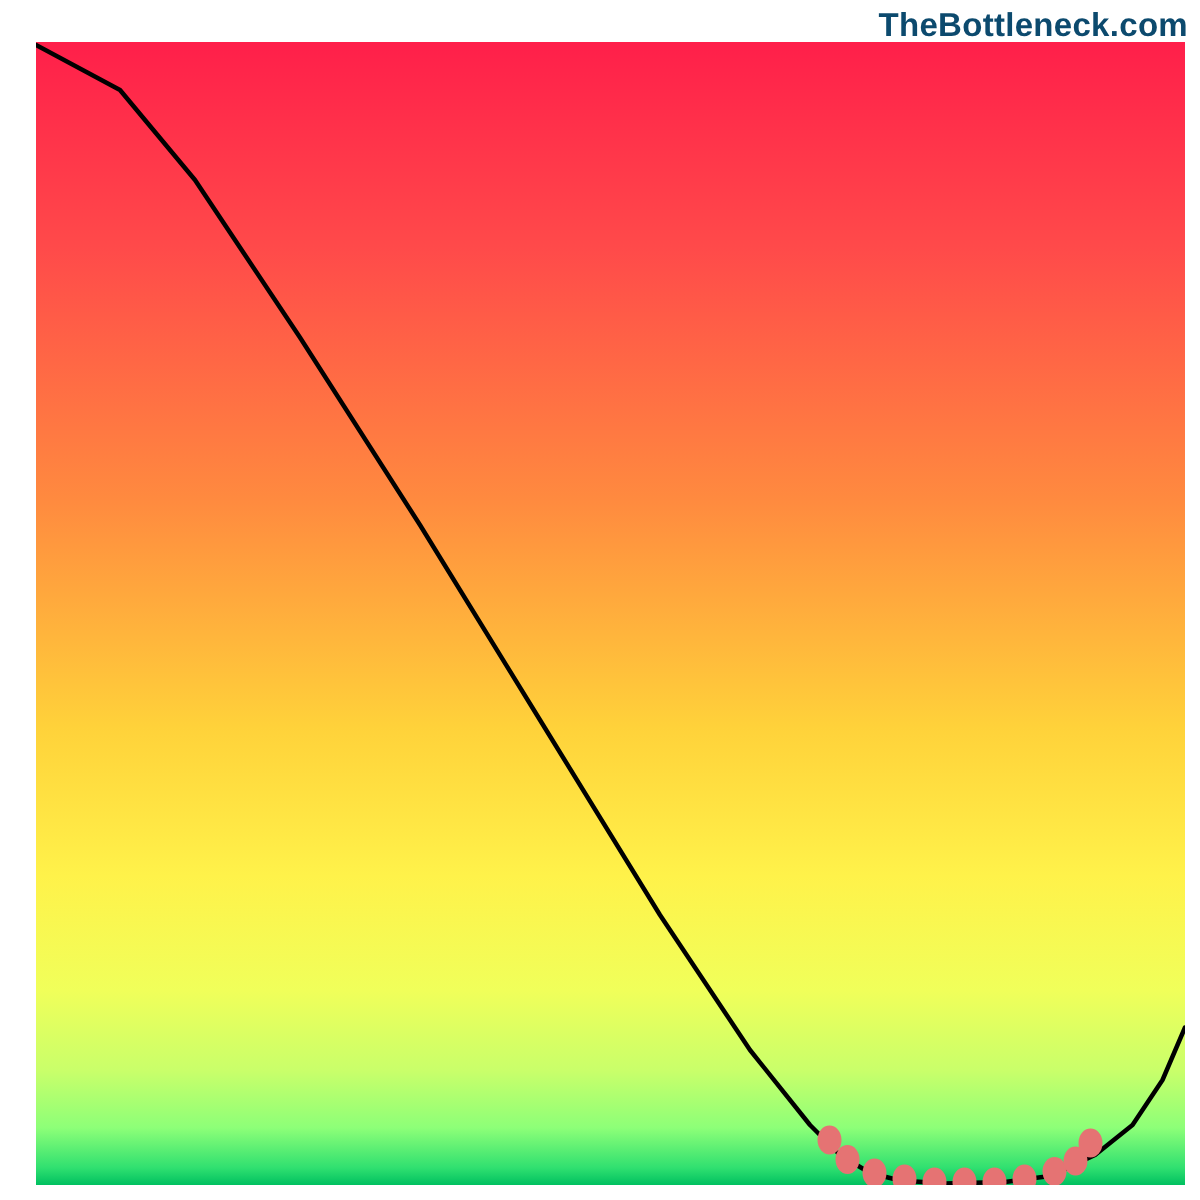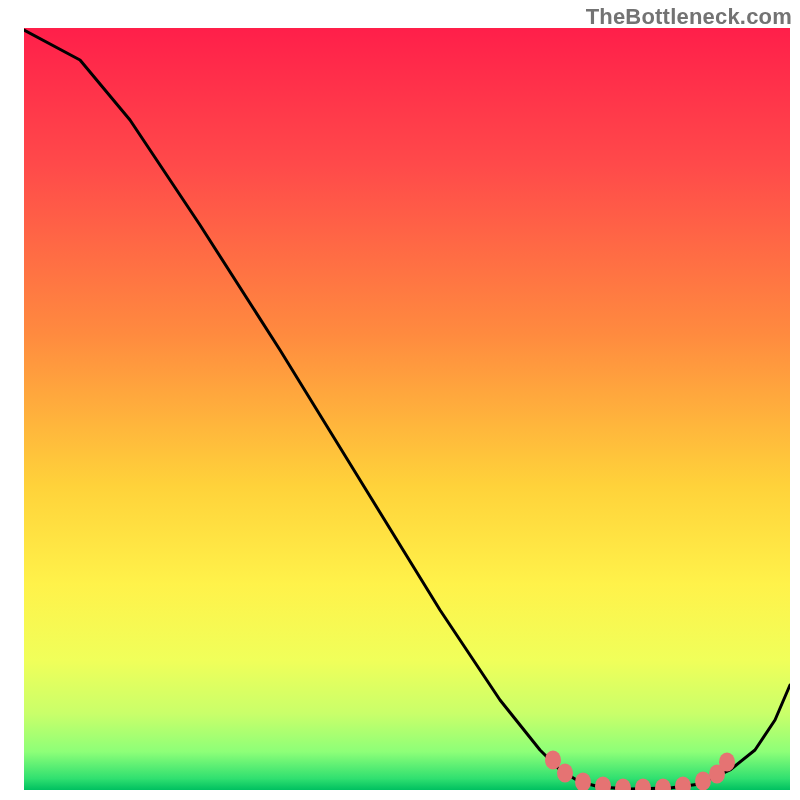--- a/index.html
+++ b/index.html
@@ -9,21 +9,21 @@
     width: 800px;
     height: 800px;
   }
   .watermark {
     position: absolute;
     top: 4px;
     right: 8px;
     font-family: Arial, Helvetica, sans-serif;
     font-size: 22px;
     font-weight: 600;
-    color: #737373;
+    color: #0c4a6e;
     letter-spacing: 0.2px;
     z-index: 10;
   }
   svg.plot {
     position: absolute;
     left: 0;
     top: 0;
     width: 800px;
     height: 800px;
   }

